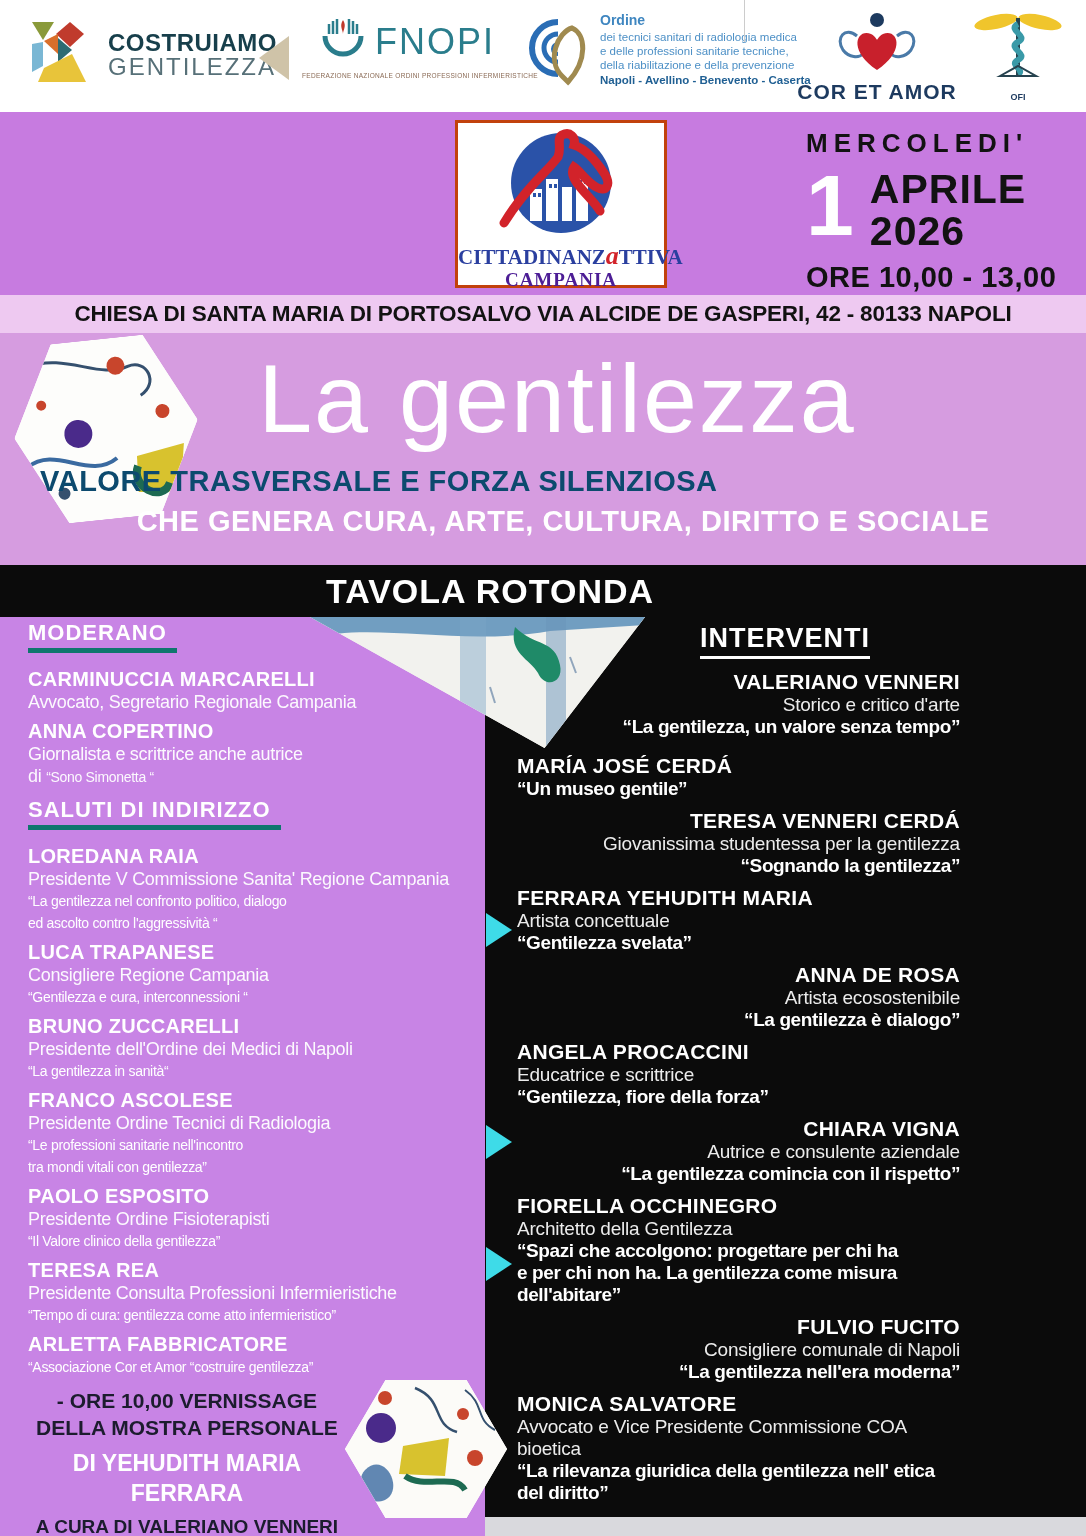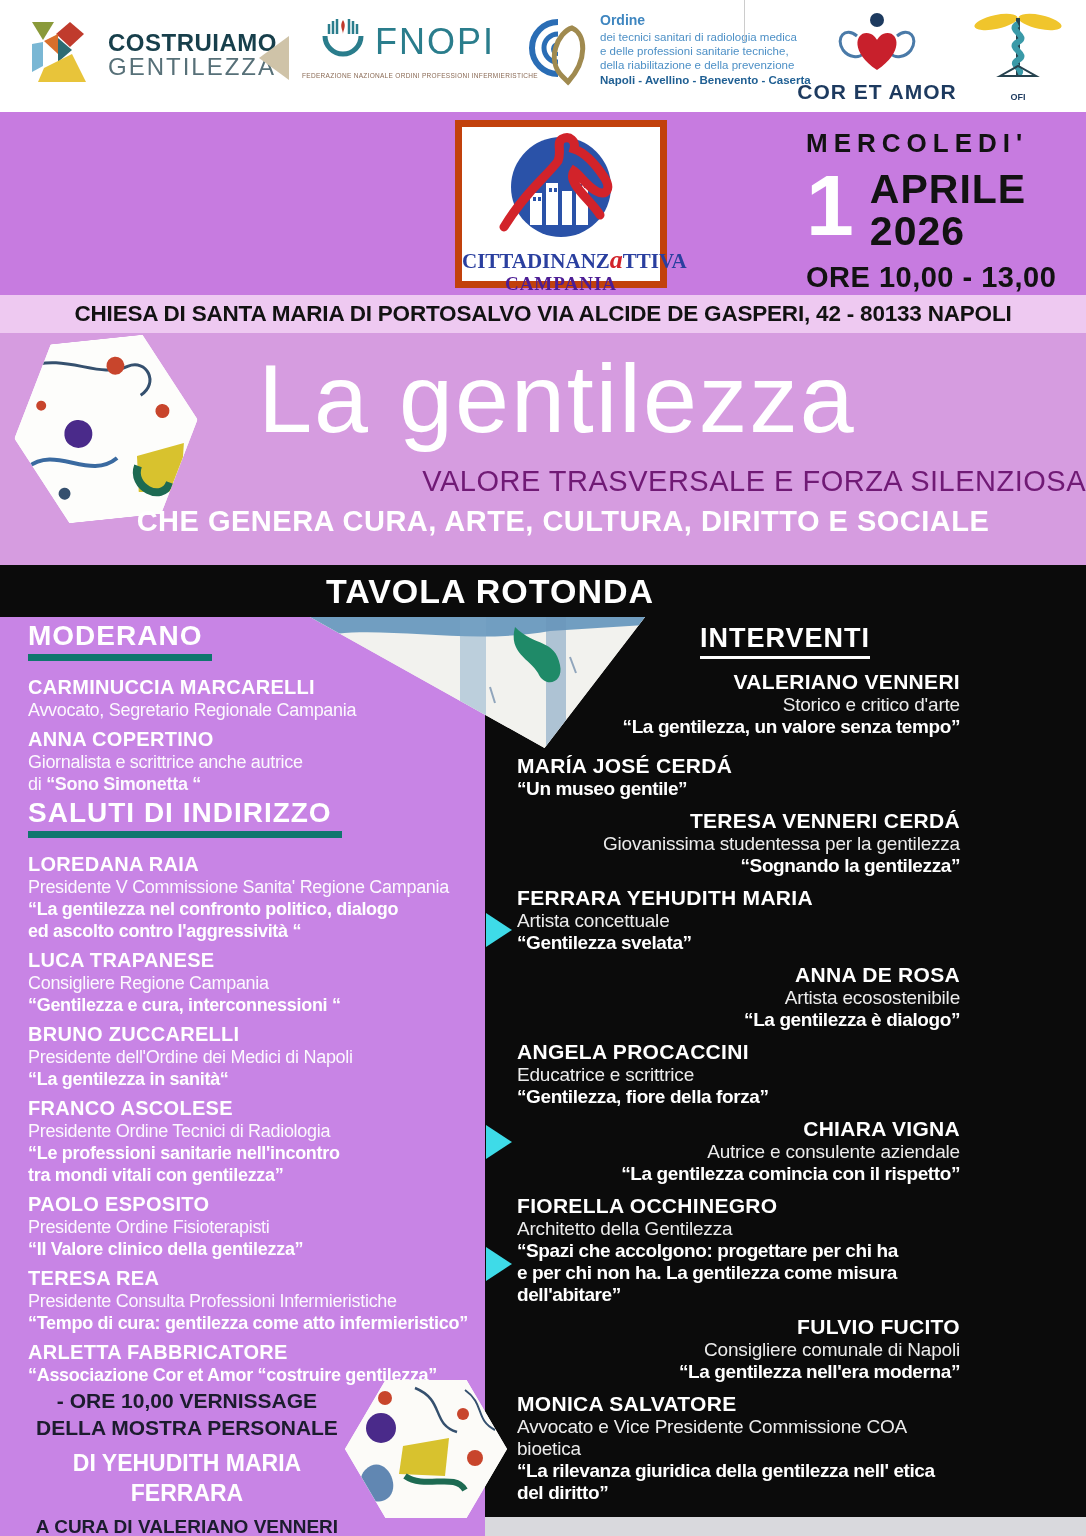--- a/index.html
+++ b/index.html
@@ -23,43 +23,43 @@
   .ord-line{font-size:11.5px;color:#4d90c6;}
   .ord-bold{font-size:11.5px;font-weight:700;color:#1f5f93;}
   .hdr-divider{position:absolute;left:744px;top:0;width:1px;height:42px;background:#cccccc;}
   .logo-cea{position:absolute;left:792px;top:12px;width:170px;text-align:center;}
   .cea-name{font-size:21px;font-weight:700;color:#1d3a5f;letter-spacing:1px;margin-top:2px;}
   .logo-ofi{position:absolute;left:968px;top:10px;width:100px;text-align:center;}
   .ofi-name{font-size:9px;font-weight:800;color:#1d3a5f;}
   
   .band-date{position:absolute;left:0;top:112px;width:1086px;height:183px;background:#c77be0;}
   .ca-box{position:absolute;left:455px;top:8px;width:212px;height:168px;background:#fff;
-          border:7px solid #c2410c;text-align:center;padding-top:4px;box-sizing:border-box;}
+          border:3px solid #c2410c;text-align:center;padding-top:4px;box-sizing:border-box;}
   .ca-word{font-family:"Liberation Serif","DejaVu Serif",serif;font-weight:700;color:#2a3f9f;font-size:21px;line-height:1.0;}
   .ca-a{color:#d2232a;font-style:italic;font-size:26px;}
   .ca-campania{font-family:"Liberation Serif","DejaVu Serif",serif;font-weight:700;color:#4c1d95;font-size:19px;letter-spacing:1px;}
   .date-block{position:absolute;left:806px;top:16px;width:270px;color:#121212;}
   .dt-weekday{font-size:26px;font-weight:800;letter-spacing:6px;}
   .dt-row{display:flex;margin-top:6px;}
   .dt-day{font-size:86px;font-weight:800;color:#ffffff;line-height:.95;margin-right:16px;}
   .dt-my{line-height:1.02;padding-top:4px;}
   .dt-month,.dt-year{font-size:41px;font-weight:800;letter-spacing:1px;}
   .dt-time{font-size:29px;font-weight:800;margin-top:8px;letter-spacing:.5px;}
   
   .band-address{position:absolute;left:0;top:295px;width:1086px;height:38px;background:#eec9f1;
      display:flex;align-items:center;justify-content:center;}
   .address{font-size:22.5px;font-weight:800;color:#121212;letter-spacing:-.2px;white-space:nowrap;}
   
   .band-title{position:absolute;left:0;top:333px;width:1086px;height:232px;background:#d69ce0;}
   .hex{background:#ffffff;clip-path:polygon(25% 0,75% 0,100% 50%,75% 100%,25% 100%,0 50%);overflow:hidden;}
   .hex-top{position:absolute;left:14px;top:6px;width:184px;height:180px;transform:rotate(-6deg);}
   .main-title{position:absolute;left:28px;right:0;top:10px;text-align:center;color:#fff;
       font-size:97px;font-weight:300;letter-spacing:2px;}
-  .subtitle1{position:absolute;left:40px;right:0;top:132px;text-align:right;color:#701a75;
-      font-size:29px;font-weight:400;letter-spacing:.5px;}
+  .subtitle1{position:absolute;left:40px;right:0;top:132px;text-align:left;color:#0c4a6e;
+      font-size:29px;font-weight:700;letter-spacing:.5px;}
   .subtitle2{position:absolute;left:40px;right:0;top:172px;text-align:center;color:#fff;
       font-size:29px;font-weight:700;letter-spacing:.5px;}
   
   .band-tavola{position:absolute;left:0;top:565px;width:1086px;height:52px;background:#0b0b0b;
       display:flex;align-items:center;justify-content:center;}
   .tavola-text{font-size:34px;font-weight:800;color:#fff;letter-spacing:1px;margin-right:106px;}
   
   .main{position:absolute;left:0;top:617px;width:1086px;height:919px;background:#0b0b0b;}
   .left-col{position:absolute;left:0;top:0;width:485px;height:919px;background:#c884e5;box-sizing:border-box;}
   .right-col{position:absolute;left:485px;top:0;width:497px;height:919px;box-sizing:border-box;
@@ -67,26 +67,26 @@
   .tri-art{position:absolute;left:310px;top:0;width:335px;height:131px;
       clip-path:polygon(0 0,100% 0,70% 100%);background:#f4f3ef;}
   .cyan-arrow{position:absolute;width:0;height:0;border-top:17px solid transparent;
       border-bottom:17px solid transparent;border-left:26px solid #3edbe8;}
   .arrow1{left:486px;top:296px;} .arrow2{left:486px;top:508px;} .arrow3{left:486px;top:630px;}
   .bottom-strip{position:absolute;left:485px;top:900px;width:601px;height:19px;background:#d9d9dd;}
   .hex-bottom{position:absolute;left:345px;top:763px;width:162px;height:138px;}
   
   .block-moderano{position:absolute;left:28px;top:3px;width:440px;color:#fff;}
   .block-saluti{position:absolute;left:28px;top:180px;width:445px;color:#fff;}
-  .col-heading{display:inline-block;font-size:28px;font-weight:800;letter-spacing:1px;
-      border-bottom:7px solid #0f766e;padding-bottom:2px;padding-right:10px;margin-bottom:8px;}
+  .col-heading{display:inline-block;font-size:22px;font-weight:800;letter-spacing:1px;
+      border-bottom:5px solid #0f766e;padding-bottom:2px;padding-right:10px;margin-bottom:8px;}
   .person{margin-top:7px;}
   .p-name{font-size:20px;font-weight:800;line-height:23px;letter-spacing:.3px;}
   .p-role{font-size:18px;font-weight:400;line-height:22px;color:rgba(255,255,255,.95);letter-spacing:-.3px;}
-  .p-quote{font-size:18px;font-weight:700;line-height:22px;letter-spacing:-.3px;white-space:pre-line;}
+  .p-quote{font-size:14px;font-weight:400;line-height:22px;letter-spacing:-.3px;white-space:pre-line;}
   .block-vernissage{position:absolute;left:22px;top:770px;width:330px;text-align:center;}
   .v-dark{font-size:21px;font-weight:800;color:#1c1c2e;line-height:27px;}
   .v-white{font-size:23px;font-weight:800;color:#ffffff;line-height:30px;margin:7px 0;}
   .v-small{font-size:19px;font-weight:800;color:#1c1c2e;line-height:24px;}
   
   .iv-heading{display:inline-block;font-size:27px;font-weight:800;letter-spacing:1px;
       border-bottom:3px solid #fff;padding-bottom:2px;margin-left:183px;margin-bottom:2px;}
   .iv{margin-top:9px;}
   .iv.right{text-align:right;}
   .iv-name{font-size:21px;font-weight:800;line-height:24px;letter-spacing:.3px;}

